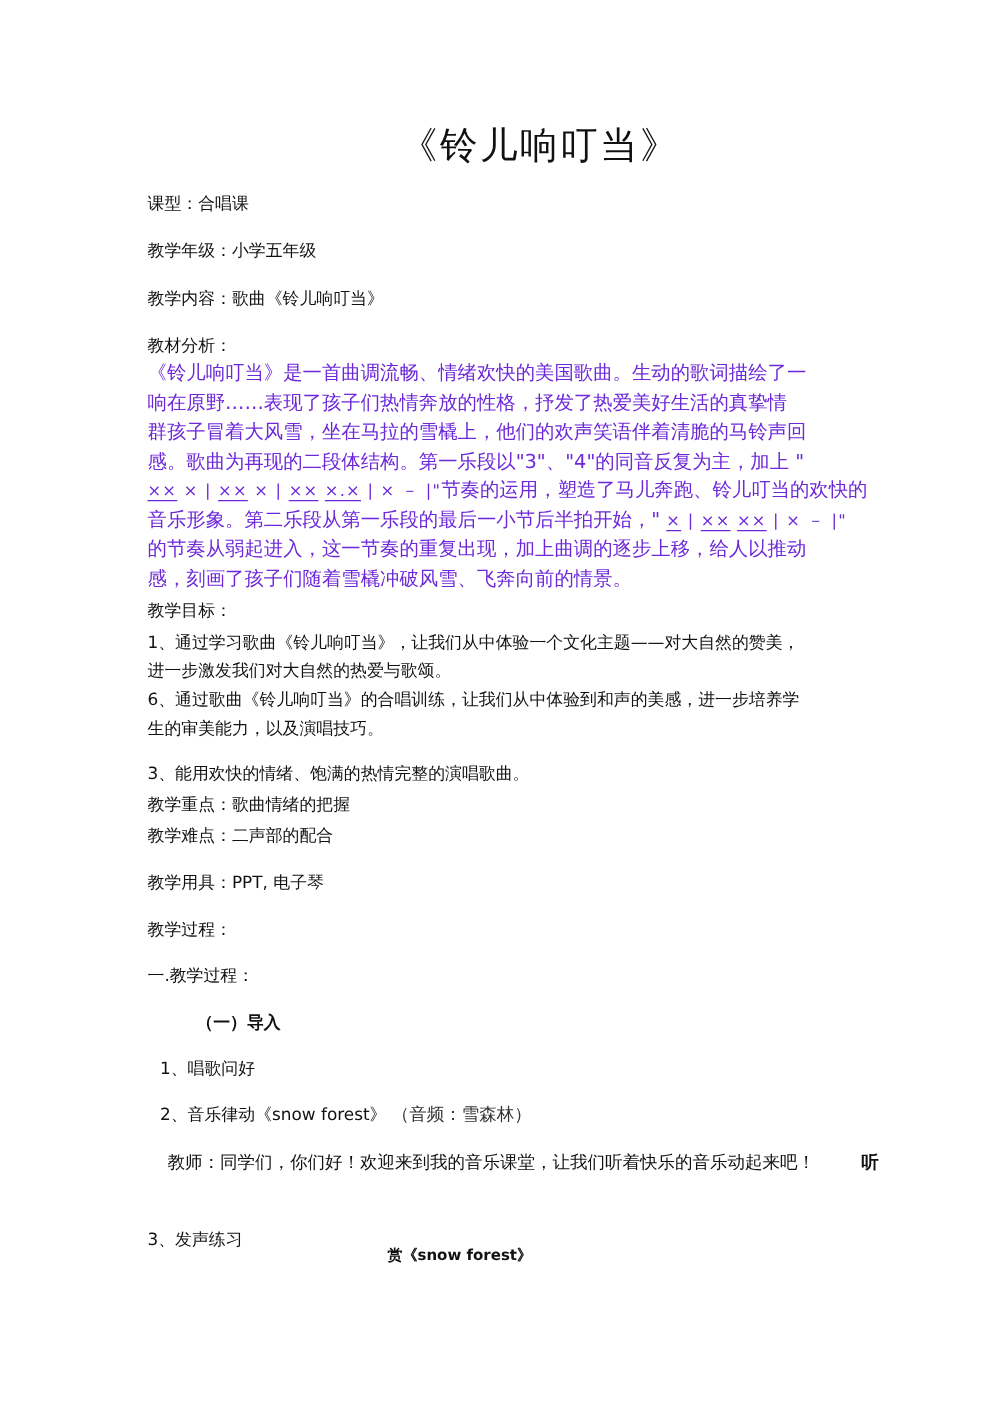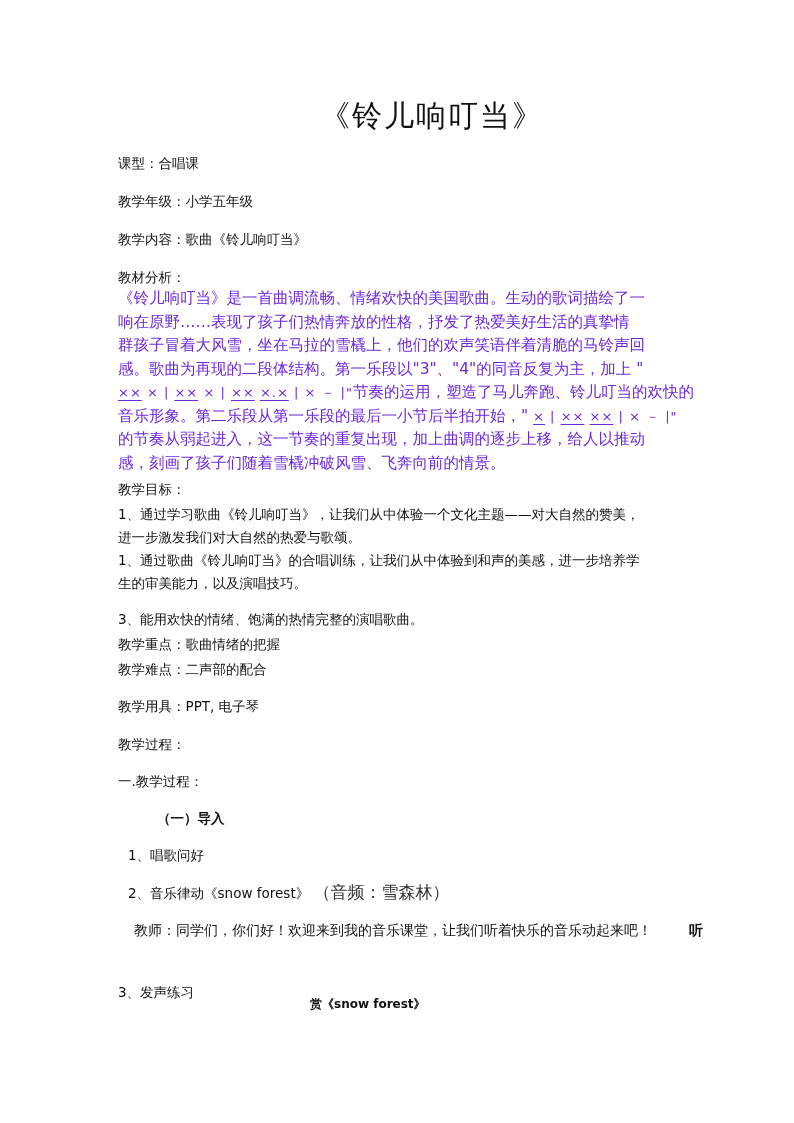--- a/index.html
+++ b/index.html
@@ -35,35 +35,35 @@
     <span class="row">感。歌曲为再现的二段体结构。第一乐段以"3"、"4"的同音反复为主，加上      "</span>
     <span class="row"><span class="rhythm"><span class="ul">××</span><span> × | </span><span class="ul">××</span><span> × | </span><span class="ul">××</span><span> </span><span class="ul">×.×</span><span> | ×  －  |"</span></span><span>节奏的运用，塑造了马儿奔跑、铃儿叮当的欢快的</span></span>
     <span class="row"><span>音乐形象。第二乐段从第一乐段的最后一小节后半拍开始，" </span><span class="rhythm"><span class="ul">×</span><span> | </span><span class="ul">××</span><span> </span><span class="ul">××</span><span> | ×  －  |"</span></span></span>
     <span class="row">的节奏从弱起进入，这一节奏的重复出现，加上曲调的逐步上移，给人以推动</span>
     <span class="row">感，刻画了孩子们随着雪橇冲破风雪、飞奔向前的情景。</span>
   </div>
 
   <div class="line" style="top:480px">教学目标：</div>
   <div class="line" style="top:505px">1、通过学习歌曲《铃儿响叮当》，让我们从中体验一个文化主题——对大自然的赞美，</div>
   <div class="line" style="top:528px">进一步激发我们对大自然的热爱与歌颂。</div>
-  <div class="line" style="top:551px">1、通过歌曲《铃儿响叮当》的合唱训练，让我们从中体验到和声的美感，进一步培养学</div>
+  <div class="line" style="top:551px">6、通过歌曲《铃儿响叮当》的合唱训练，让我们从中体验到和声的美感，进一步培养学</div>
   <div class="line" style="top:574px">生的审美能力，以及演唱技巧。</div>
   <div class="line" style="top:610px">3、能用欢快的情绪、饱满的热情完整的演唱歌曲。</div>
 
   <div class="line" style="top:635px">教学重点：歌曲情绪的把握</div>
   <div class="line" style="top:660px">教学难点：二声部的配合</div>
   <div class="line" style="top:697px">教学用具：PPT, 电子琴</div>
   <div class="line" style="top:735px">教学过程：</div>
   <div class="line" style="top:772px">一.教学过程：</div>
 
   <div class="line bold" style="top:809px; left:120px">（一）导入</div>
   <div class="line" style="top:846px; left:128px">1、唱歌问好</div>
   <div class="line" style="top:883px; left:128px">
     <span>2、音乐律动《snow forest》</span>
-    <span class="grey" style="font-size:17px">（音频：雪森林）</span>
+    <span class="grey" style="font-size:14px">（音频：雪森林）</span>
   </div>
 
   <div class="line" style="top:921px; left:134px; font-size:14px">
     <span>教师：同学们，你们好！欢迎来到我的音乐课堂，让我们听着快乐的音乐动起来吧！</span><span class="bold">听</span>
   </div>
   <div class="line bold" style="top:995px; left:273px; font-size:12px">赏《snow forest》</div>
 
   <div class="line" style="top:983px">3、发声练习</div>
 
 </div>

